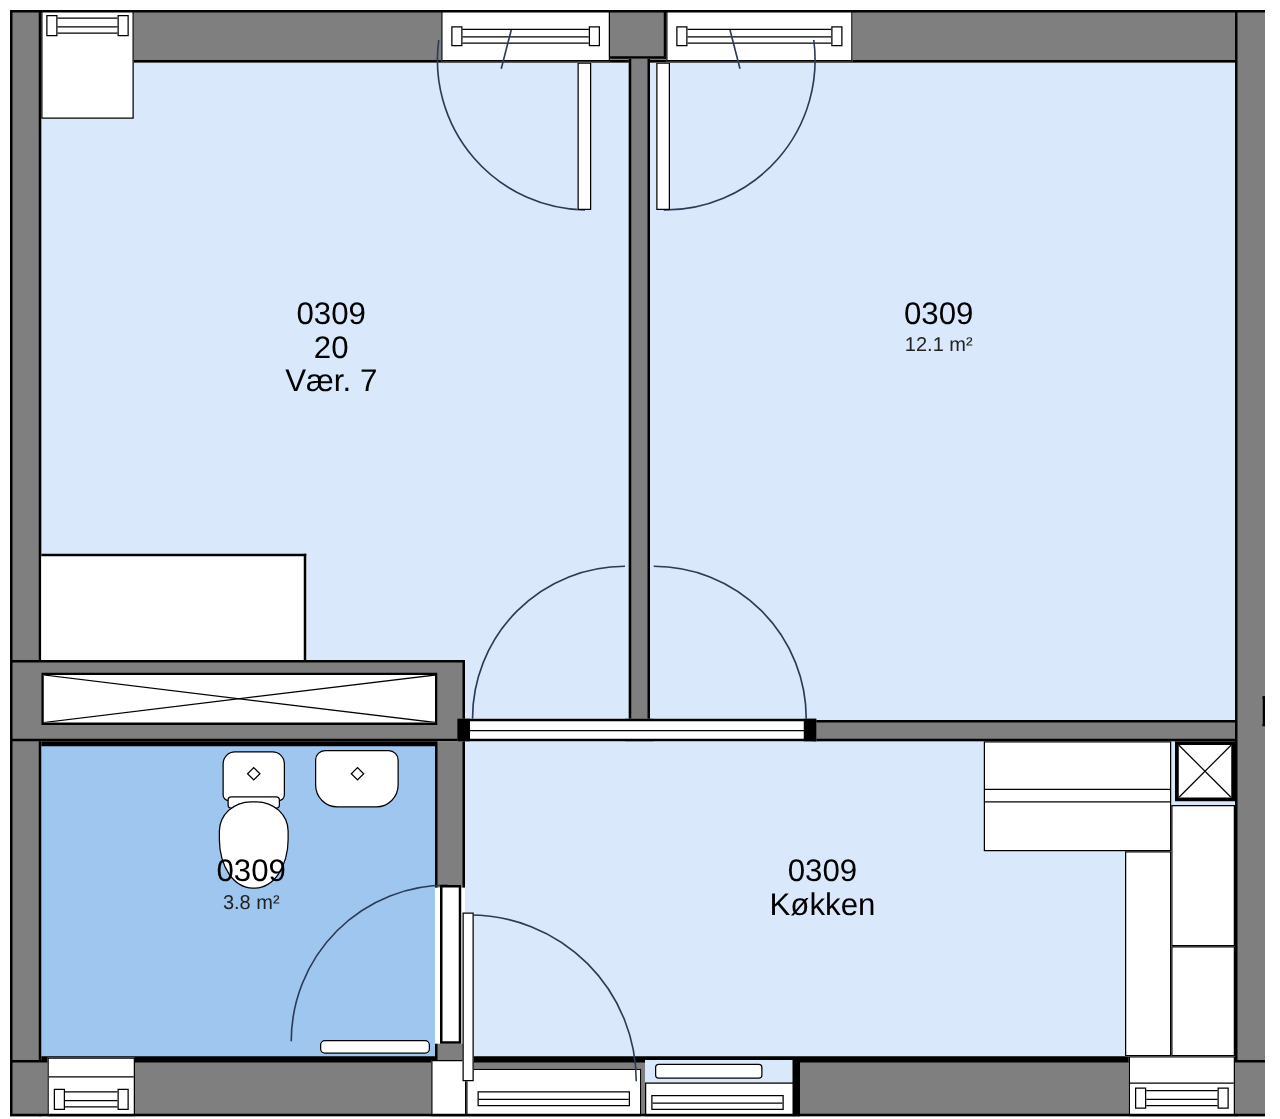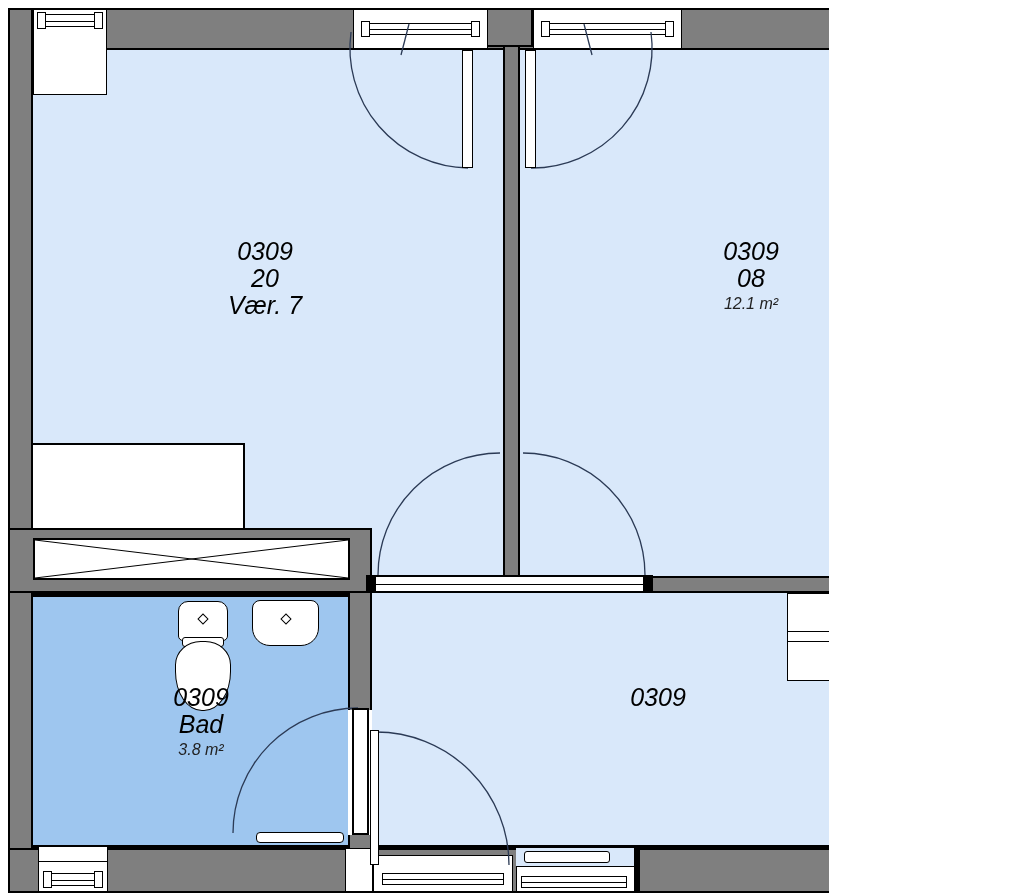--- a/index.html
+++ b/index.html
@@ -1,18 +1,18 @@
 <!DOCTYPE html>
 <html><head>
 <meta charset="utf-8">
 <style>
   html,body{margin:0;padding:0;background:#fff;}
   *{box-sizing:border-box;}
-  #stage{position:relative;width:829px;height:895px;background:#ffffff;overflow:hidden;
-         font-family:"Liberation Sans", sans-serif;font-style:italic;}
+  #stage{position:relative;width:1012px;height:895px;background:#ffffff;overflow:hidden;
+         font-family:"Liberation Sans", sans-serif;}
   .abs{position:absolute;}
   .wall{background:#7f7f7f;}
   .floor{background:#d9e8fa;}
   .bath{background:#9ec6ef;}
   .wh{background:#ffffff;}
   .b1{border:1.5px solid #000;}
   .b2{border:2px solid #000;}
   .blk{background:#000;}
   
   .glassbar{position:absolute;background:#fff;border:1px solid #000;}
@@ -147,26 +147,25 @@
   <div class="abs wh b2" style="left:352px;top:708px;width:17px;height:127px;z-index:5;"></div>
   <div class="abs wh b1" style="left:370px;top:730px;width:9px;height:135px;z-index:5;"></div>
 
   <div class="room-label" style="left:155px;top:238px;">
     <div class="big">0309</div>
     <div class="big">20</div>
     <div class="big">Vær. 7</div>
   </div>
   <div class="room-label" style="left:641px;top:238px;">
     <div class="big">0309</div>
-    <div class="big">08</div>
     <div class="area">12.1 m²</div>
   </div>
   <div class="room-label" style="left:91px;top:684px;">
     <div class="big">0309</div>
-    <div class="big">Bad</div>
     <div class="area">3.8 m²</div>
   </div>
   <div class="room-label" style="left:548px;top:684px;">
     <div class="big">0309</div>
+    <div class="big">Køkken</div>
   </div>
 
   <div class="abs" style="left:8px;top:8px;width:1014px;height:885px;border:2px solid #000;z-index:10;pointer-events:none;"></div>
 </div>
 
 </body></html>

